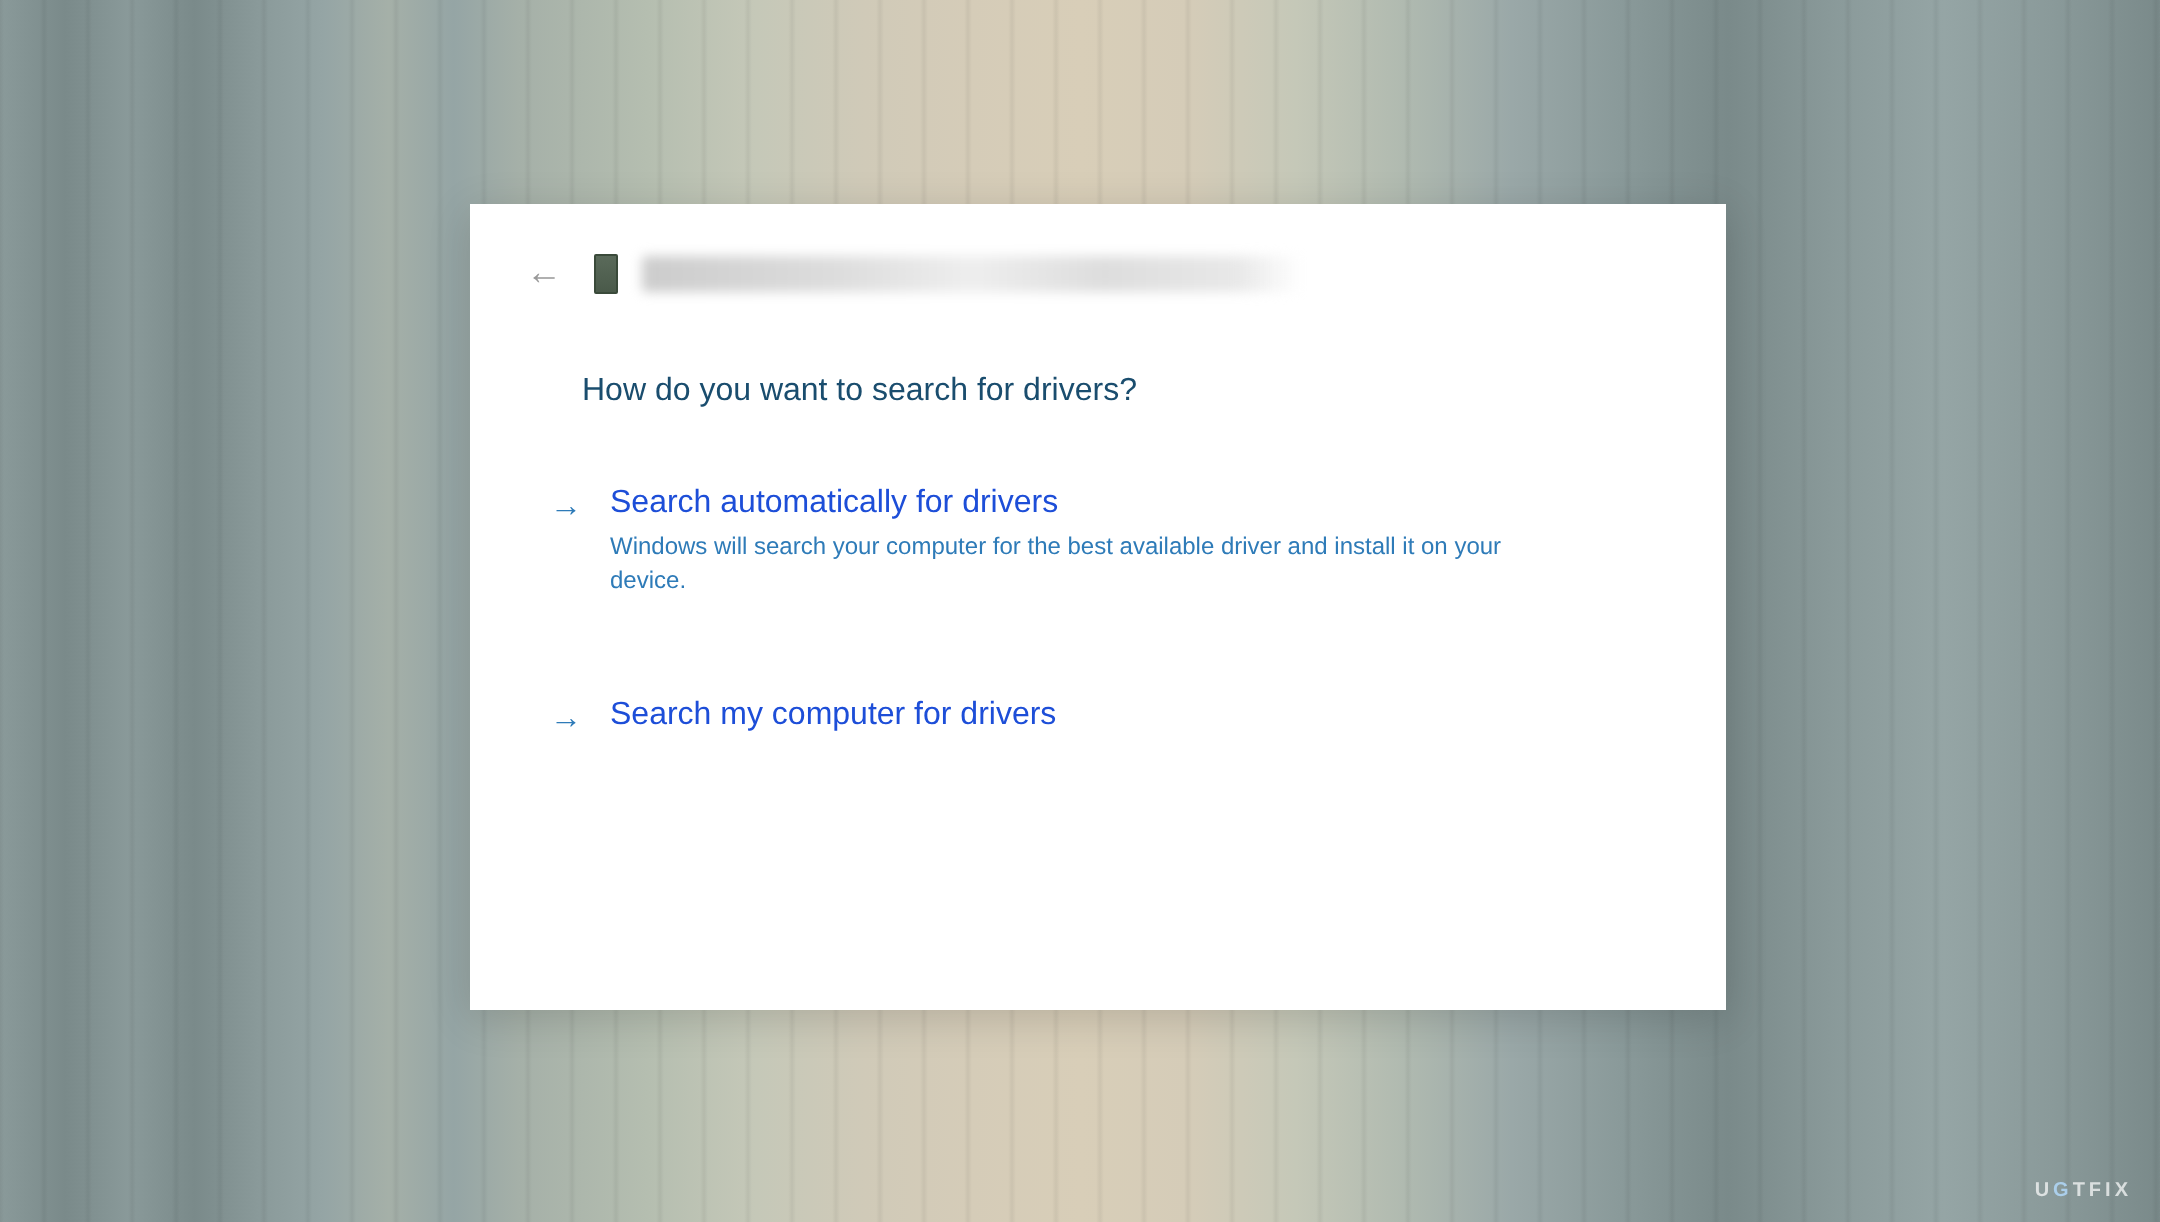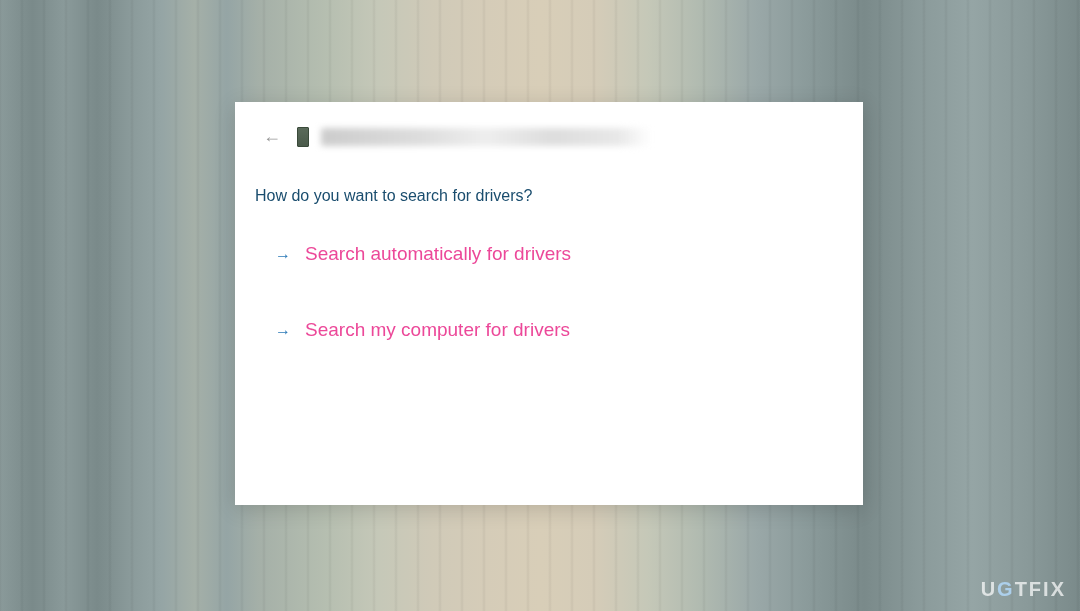--- a/index.html
+++ b/index.html
@@ -70,21 +70,21 @@
     .device-name {
       flex: 1;
       height: 18px;
       background: linear-gradient(90deg, #ccc 0%, #ddd 30%, #eee 50%, #ddd 70%, #e8e8e8 90%, transparent 100%);
       filter: blur(3px);
       border-radius: 2px;
       max-width: 330px;
     }
     
     .dialog-title {
-      padding: 28px 36px 12px 20px;
+      padding: 28px 36px 12px 56px;
       font-size: 16px;
       color: #1a4d6e;
       font-weight: 400;
     }
     
     .options-container {
       padding: 20px 36px 0 36px;
     }
     
     .option-item {
@@ -101,38 +101,38 @@
       font-size: 16px;
       margin-top: 2px;
       flex-shrink: 0;
     }
     
     .option-content {
       flex: 1;
     }
     
     .option-title {
-      color: #ec4899;
-      font-size: 19px;
+      color: #1d4ed8;
+      font-size: 16px;
       font-weight: 400;
       margin-bottom: 4px;
     }
     
     .option-description {
       color: #2e7bb8;
       font-size: 12px;
       line-height: 1.4;
       max-width: 480px;
     }
     
     .watermark {
       position: absolute;
       right: 14px;
       bottom: 10px;
-      font-size: 20px;
+      font-size: 10px;
       font-weight: 600;
       letter-spacing: 2px;
       color: rgba(255,255,255,0.7);
       font-family: Arial, sans-serif;
     }
     
     .watermark-accent {
       color: rgba(180,220,255,0.8);
     }
   </style>
@@ -148,20 +148,21 @@
   </div>
 
   <div class="dialog-title">How do you want to search for drivers?</div>
 
   <div class="options-container">
 
     <div class="option-item">
       <span class="option-arrow">→</span>
       <div class="option-content">
         <div class="option-title">Search automatically for drivers</div>
+        <div class="option-description">Windows will search your computer for the best available driver and install it on your device.</div>
       </div>
     </div>
 
     <div class="option-item">
       <span class="option-arrow">→</span>
       <div class="option-content">
         <div class="option-title">Search my computer for drivers</div>
       </div>
     </div>
 

